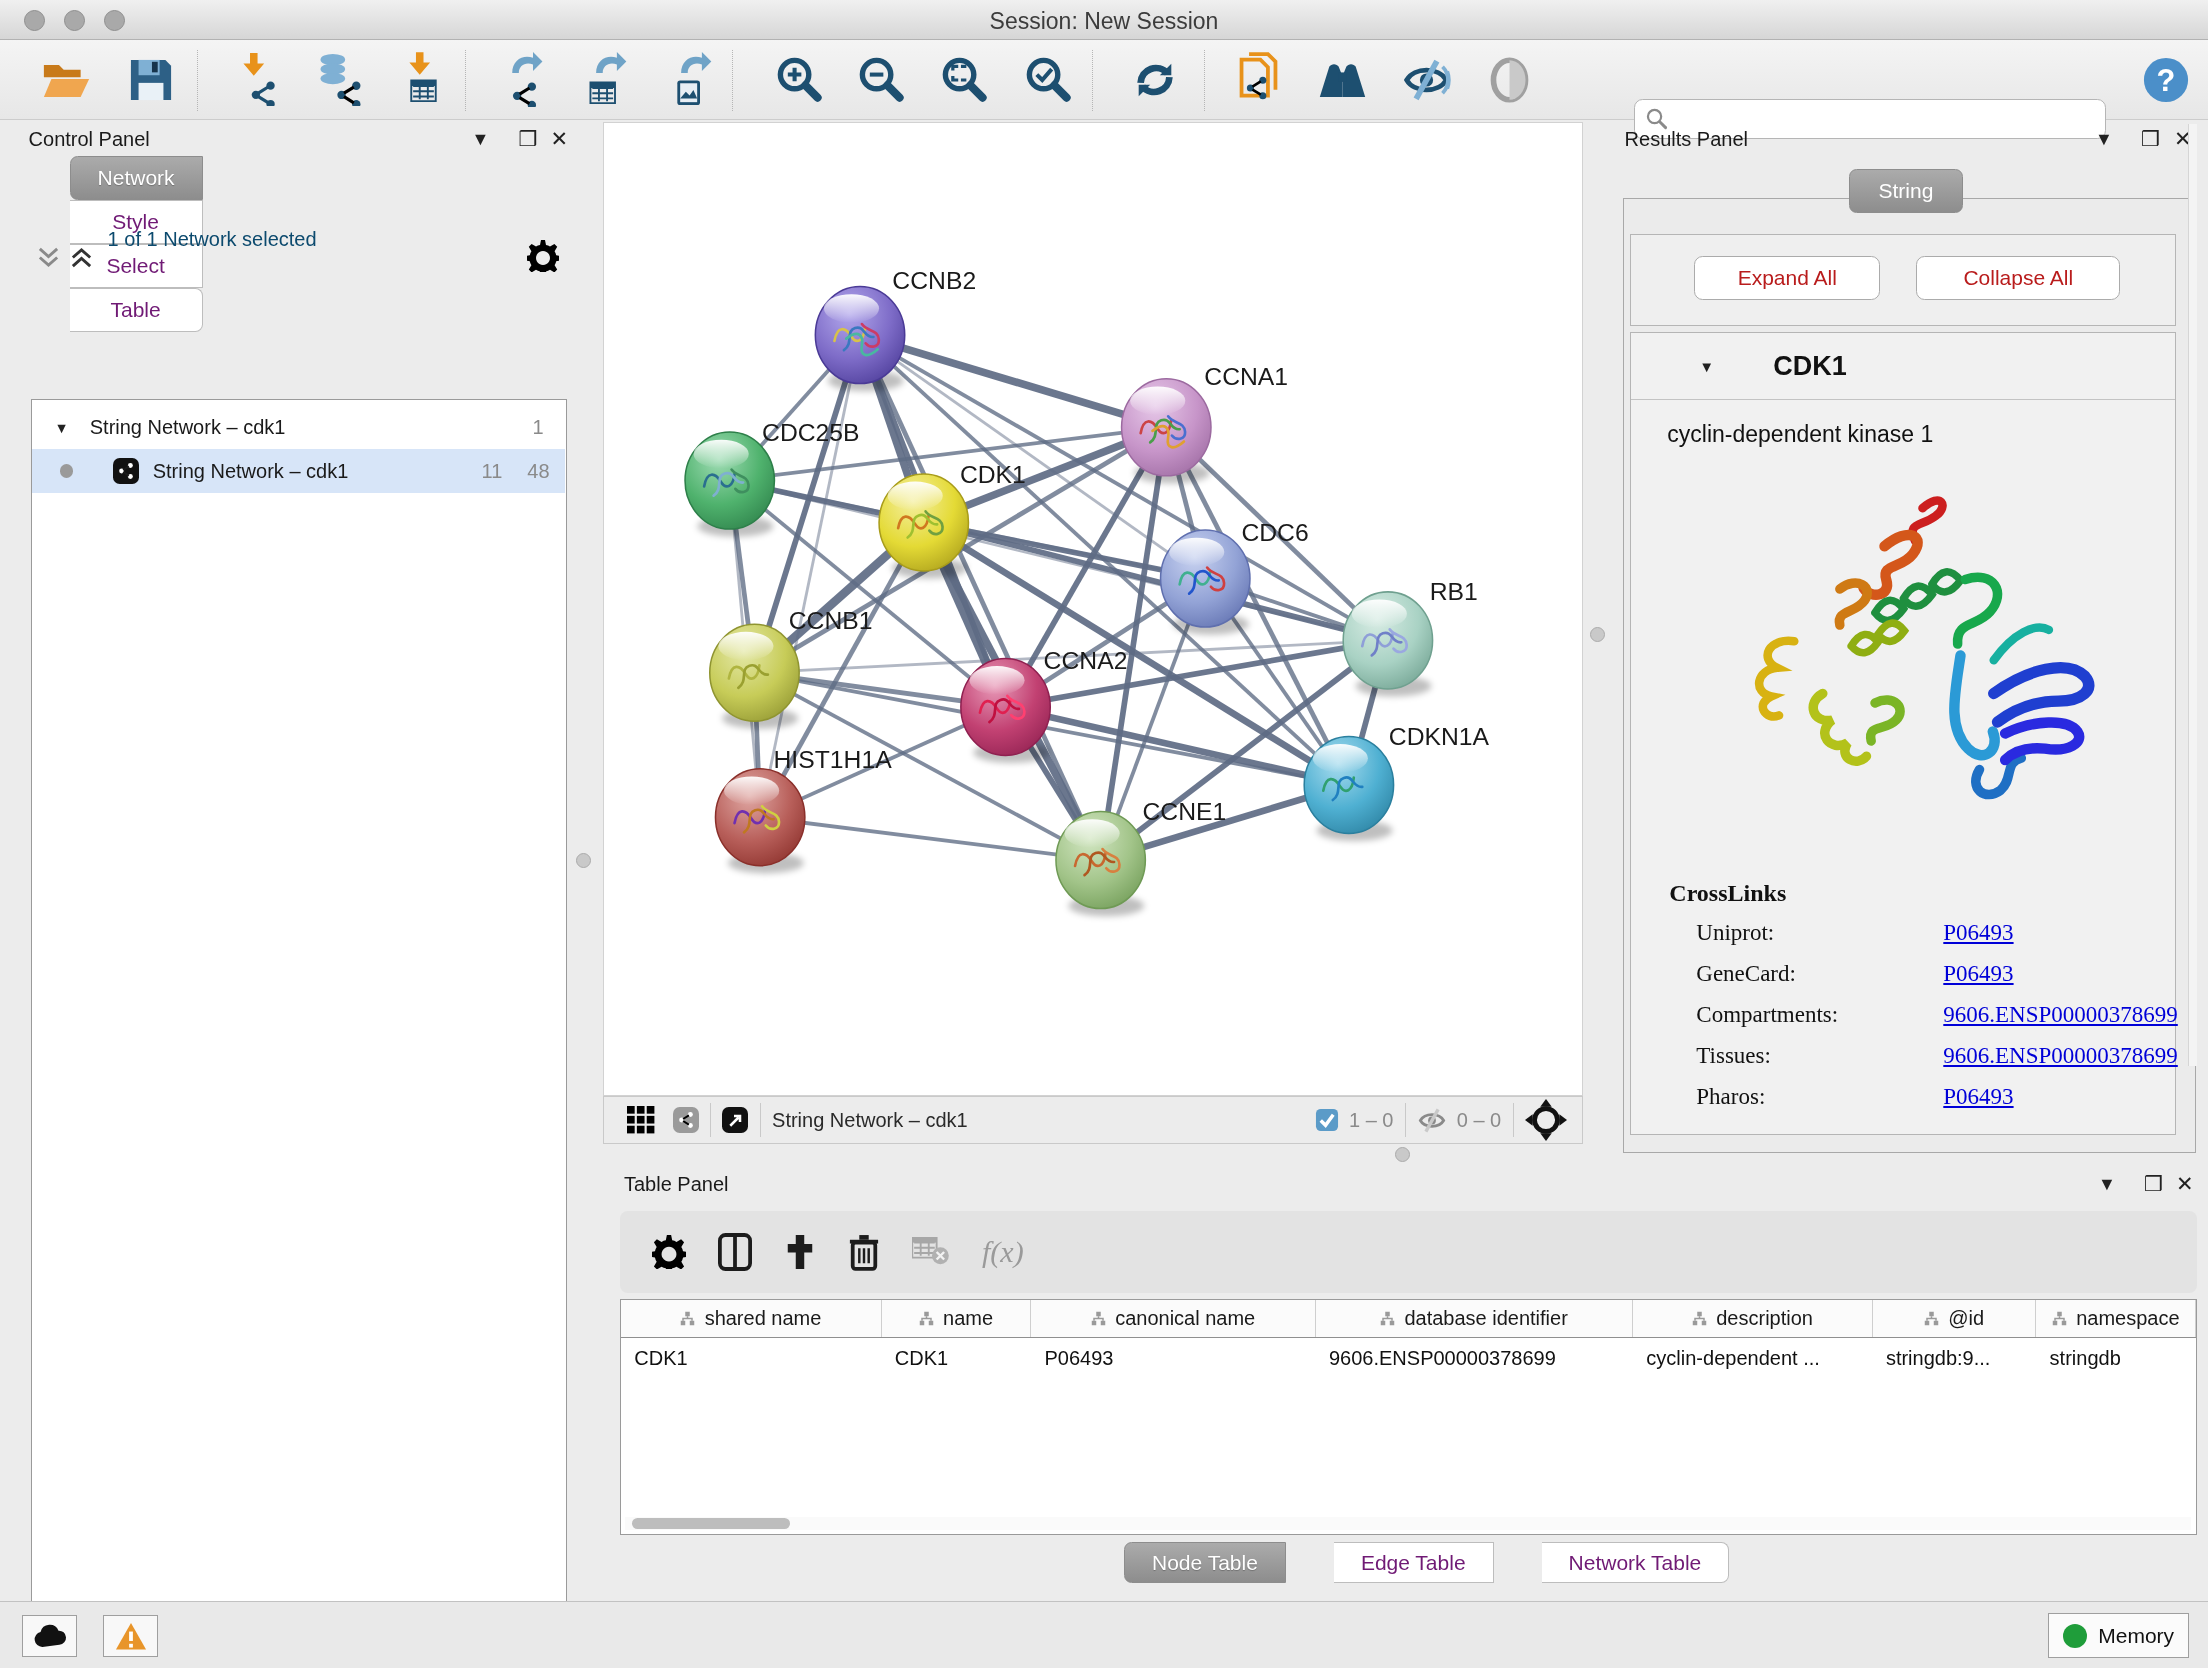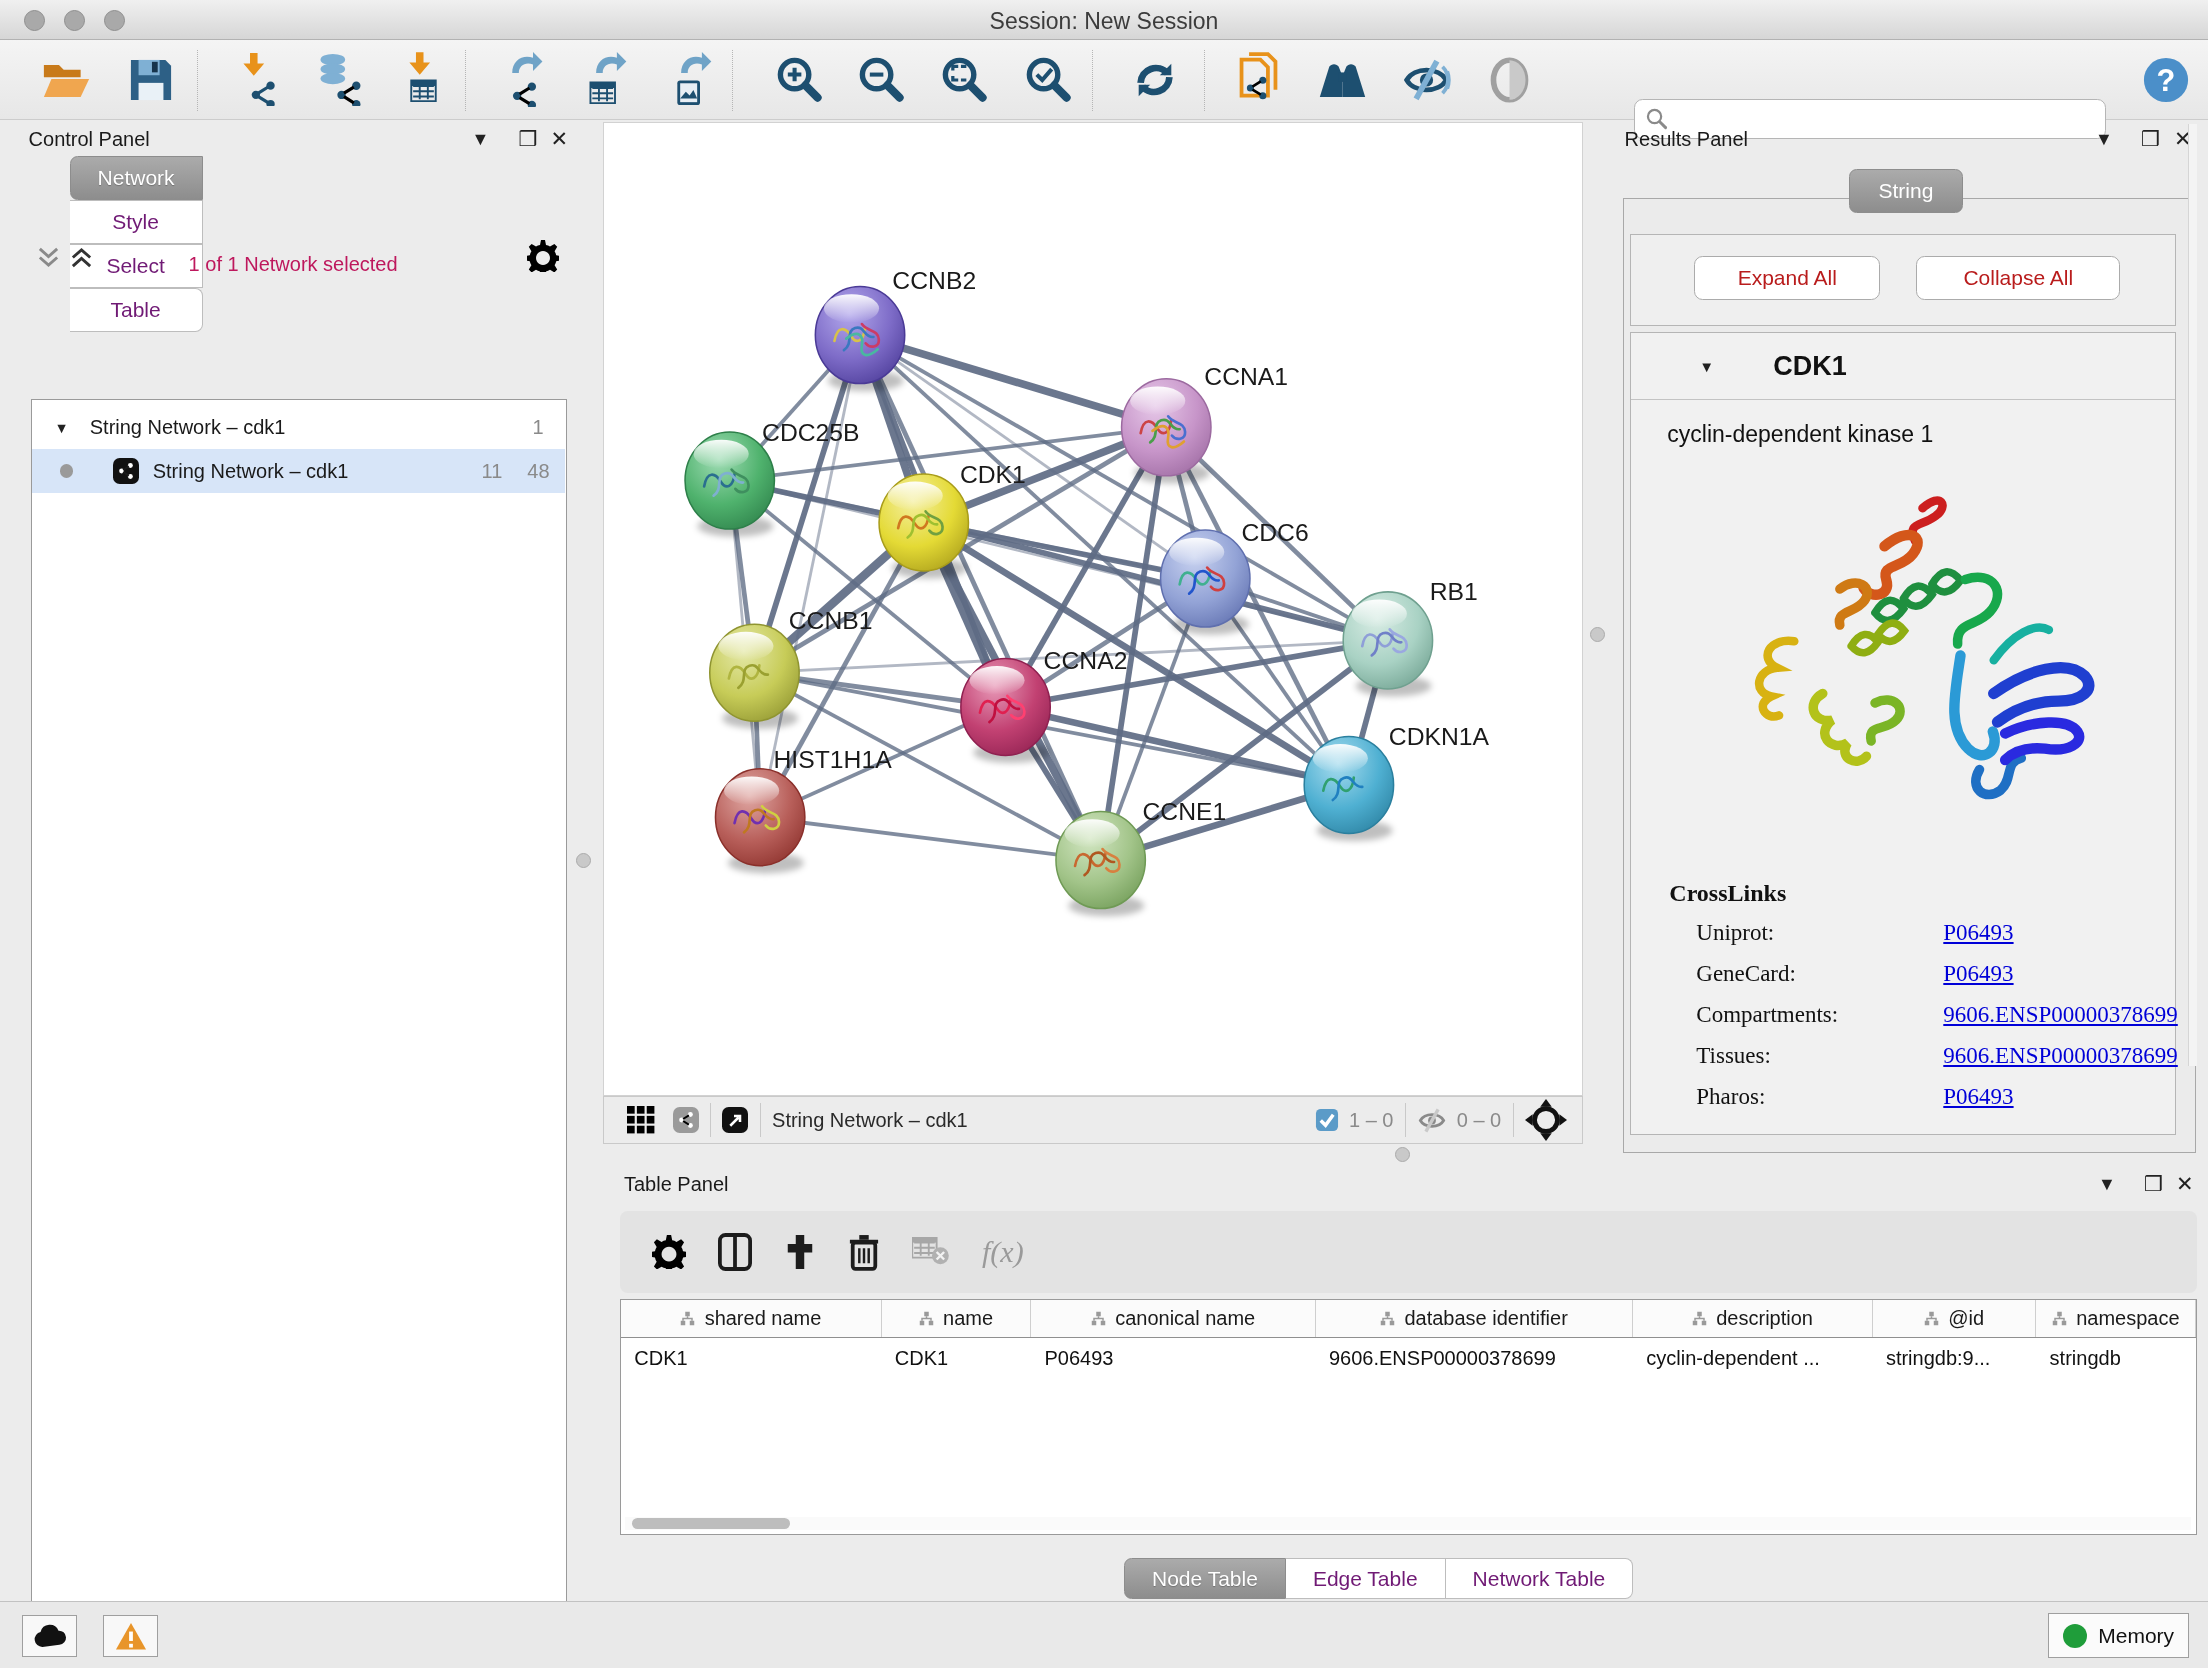--- a/index.html
+++ b/index.html
@@ -297,21 +297,21 @@
     <div class="abs" style="left:28.5px;top:125px;">
       <svg width="25" height="25" viewBox="0 0 26 26">
           <path d="M4,4 l9,8 9,-8 M4,13 l9,8 9,-8" fill="none" stroke="#8a8a8a" stroke-width="3"></path>
         </svg>
     </div>
     <div class="abs" style="left:61px;top:125px;">
       <svg width="25" height="25" viewBox="0 0 26 26">
           <path d="M4,22 l9,-8 9,8 M4,13 l9,-8 9,8" fill="none" stroke="#333" stroke-width="3"></path>
         </svg>
     </div>
-    <div class="abs" style="left:100px;top:133px;width:371px;text-align:center;font-size:20px;color:#be185d;">1 of 1 Network selected</div>
+    <div class="abs" style="left:100px;top:108px;width:371px;text-align:left;font-size:20px;color:#0c4a6e;">1 of 1 Network selected</div>
     <div class="abs" style="left:519px;top:120px;">
       <svg width="32" height="32" viewBox="0 0 32 32">
           <use href="#sym-gear" fill="#2b2b2b"></use>
         </svg>
     </div>
     <div id="cp-tree" class="abs">
       <div class="tree-row" id="row-net">
         <span style="margin-left:23px;font-size:14.3px;color:#222;">▼</span>
         <span style="margin-left:21px;">String Network – cdk1</span>
         <span class="tree-count" style="margin-left:auto;margin-right:21px;">1</span>
@@ -778,21 +778,21 @@
           <div class="td" style="width: 318px;">9606.ENSP00000378699</div>
           <div class="td" style="width: 240px;">cyclin-dependent ...</div>
           <div class="td" style="width: 164px;">stringdb:9...</div>
           <div class="td" style="width: 160px;">stringdb</div>
         </div>
       <div id="tp-hscroll">
           <div id="tp-thumb"></div>
         </div>
     </div>
 
-    <div class="abs seg-tabs" style="left:521px;top:396px;">
+    <div class="abs seg-tabs" style="left:521px;top:380px;gap:48px;">
       <div class="seg-tab sel" style="height:41px;font-size:21px;">
           <span>Node Table</span>
         </div>
       <div class="seg-tab" style="height:41px;font-size:21px;">
           <span>Edge Table</span>
         </div>
       <div class="seg-tab" style="height:41px;font-size:21px;">
           <span>Network Table</span>
         </div>
     </div>

